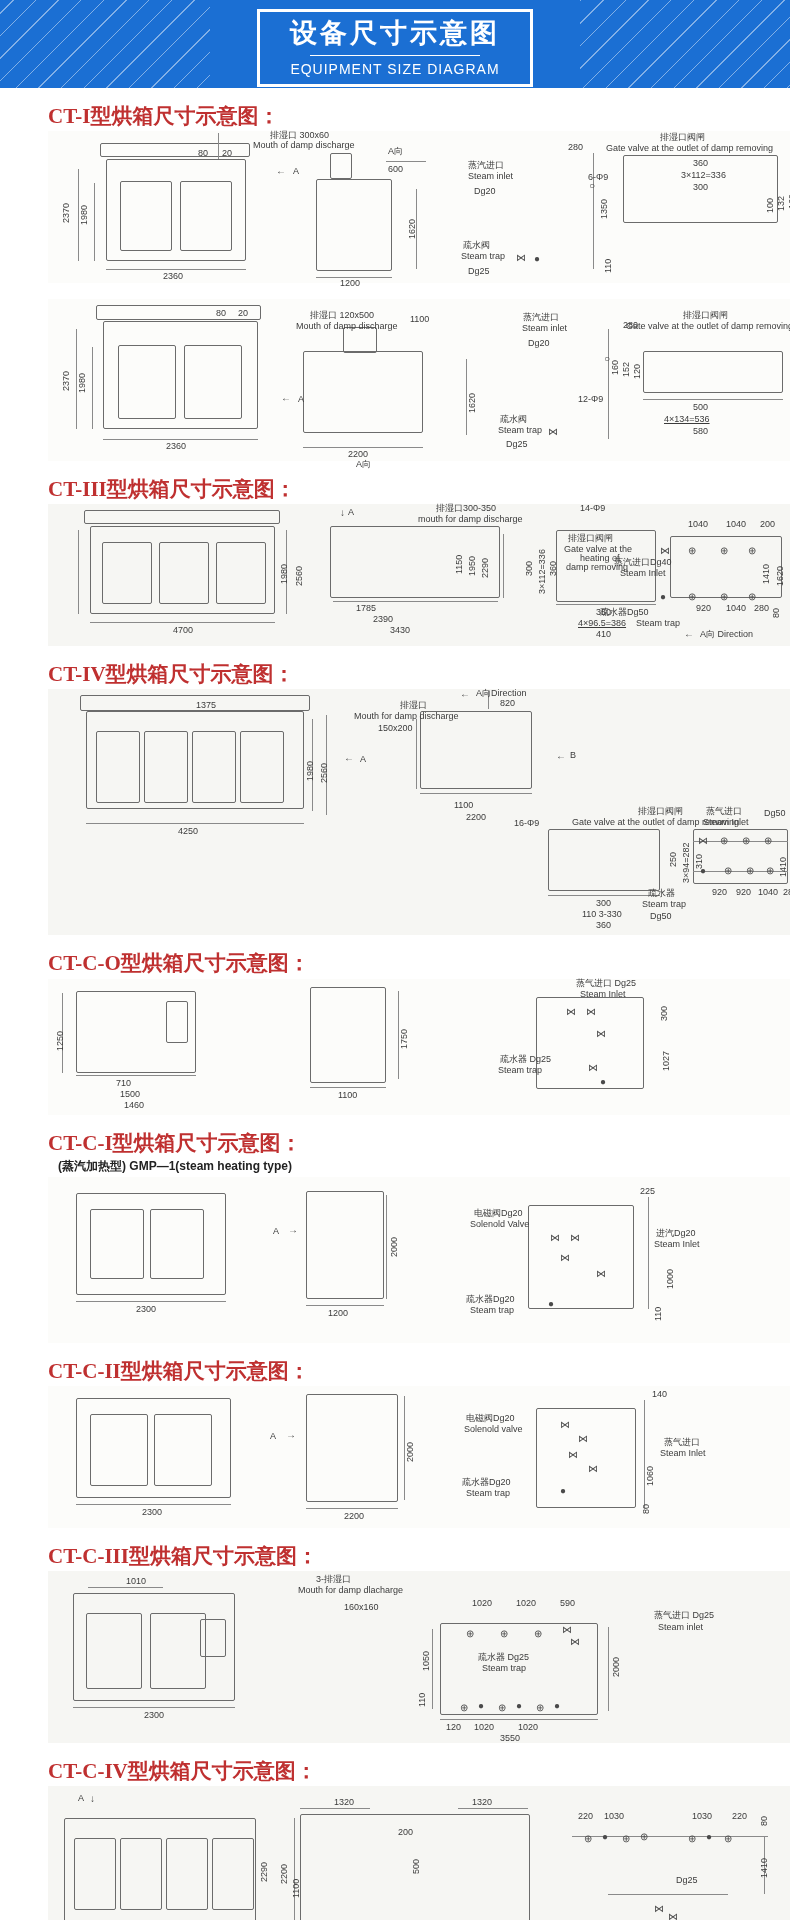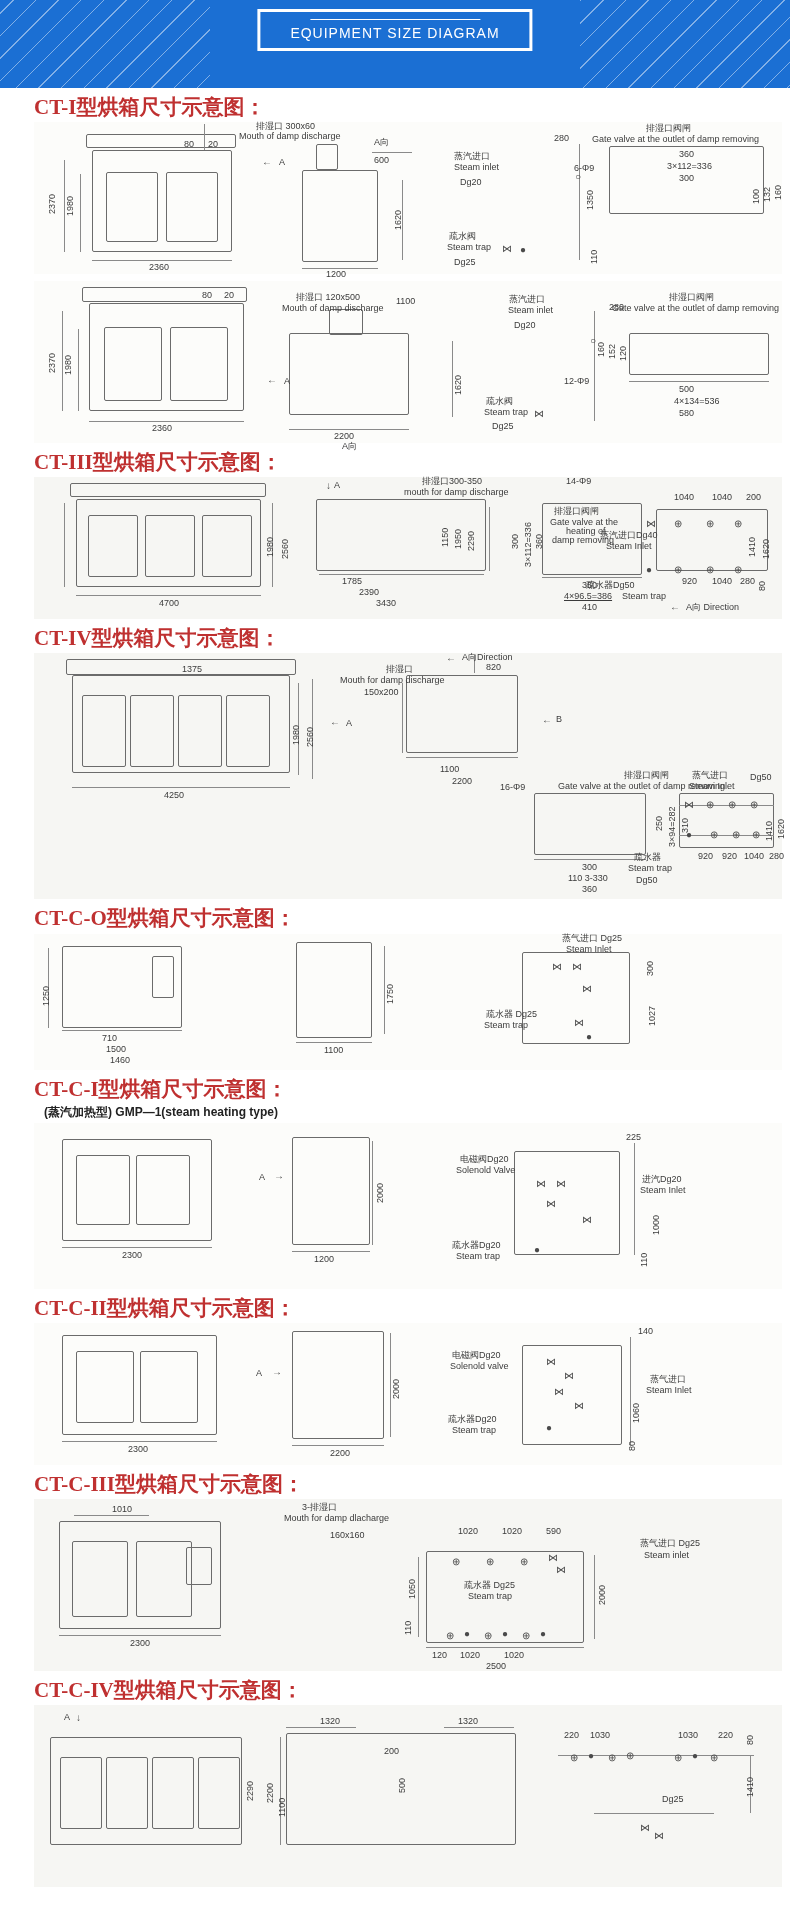--- a/index.html
+++ b/index.html
@@ -9,38 +9,39 @@
   .banner::before,.banner::after{content:"";position:absolute;width:220px;height:88px;
     background:repeating-linear-gradient(135deg,rgba(255,255,255,.45) 0 1px,transparent 1px 16px);}
   .banner::before{left:-10px;top:0;}
   .banner::after{right:-10px;top:0;}
   .tbox{position:absolute;left:50%;top:9px;transform:translateX(-50%);
     border:3px solid #ffffff;padding:3px 30px 7px;text-align:center;background:transparent;}
   .tbox .zh{font-size:27px;font-weight:bold;color:#ffffff;letter-spacing:3px;white-space:nowrap;}
   .tbox .divider{width:170px;height:1px;background:#ffffff;margin:4px auto 5px;}
   .tbox .en{font-size:14px;color:#ffffff;letter-spacing:1px;white-space:nowrap;}
   
-  .sec{margin:7px 0 2px;padding-left:34px;}
+  .sec{margin:16px 0 2px;padding-left:48px;}
   .sec-title{color:#bf3030;font-size:21px;line-height:1.15;margin:2px 0 3px;font-weight:bold;
     font-family:"Liberation Serif",serif;}
   .sec-subtitle{font-size:12px;font-weight:bold;color:#222;margin:0 0 2px 10px;}
   .canvas{position:relative;width:748px;background:#fcfcfa;}
   .canvas.gray{background:#f6f6f3;}
   .box{position:absolute;border:1px solid #6b6b6b;border-radius:2px;box-sizing:border-box;}
   .hl{position:absolute;height:0;border-top:1px solid #8a8a8a;}
   .vl{position:absolute;width:0;border-left:1px solid #8a8a8a;}
   .lb{position:absolute;font-size:9px;color:#3b3b3b;white-space:nowrap;line-height:1;}
   .lb.r{transform:rotate(-90deg);transform-origin:left top;}
   .glyph{position:absolute;font-size:10px;color:#4a4a4a;line-height:1;}
 </style>
 </head>
 <body>
 
 <header class="banner">
   <div class="tbox">
+    <div class="zh">设备尺寸示意图</div>
     <div class="divider"></div>
     <div class="en">EQUIPMENT SIZE DIAGRAM</div>
   </div>
 </header>
 
 <main id="sections">
     <section class="sec">
       <h2 class="sec-title">CT-I型烘箱尺寸示意图：</h2>
       <div class="canvas" style="height: 152px;">
         <div class="box" style="left: 58px; top: 28px; width: 140px; height: 102px;"></div>
@@ -119,21 +120,21 @@
         <span class="lb" style="left: 474px; top: 25px;">Steam inlet</span>
         <span class="lb" style="left: 480px; top: 40px;">Dg20</span>
         <span class="lb" style="left: 575px; top: 22px;">280</span>
         <span class="lb" style="left: 635px; top: 12px;">排湿口阀闸</span>
         <span class="lb" style="left: 578px; top: 23px;">Gate valve at the outlet of damp removing</span>
         <span class="lb r" style="left: 563px; top: 76px;">160</span>
         <span class="lb r" style="left: 574px; top: 78px;">152</span>
         <span class="lb r" style="left: 585px; top: 80px;">120</span>
         <span class="lb" style="left: 530px; top: 96px;">12-Φ9</span>
         <span class="lb" style="left: 645px; top: 104px;">500</span>
-        <span class="lb" style="left: 640px; top: 116px;">4×134=536</span>
+        <span class="lb" style="left: 616px; top: 116px; text-decoration: underline;">4×134=536</span>
         <span class="lb" style="left: 645px; top: 128px;">580</span>
         <span class="lb r" style="left: 14px; top: 92px;">2370</span>
         <span class="lb r" style="left: 30px; top: 94px;">1980</span>
         <span class="lb" style="left: 118px; top: 143px;">2360</span>
         <span class="lb" style="left: 250px; top: 96px;">A</span>
         <span class="lb" style="left: 300px; top: 151px;">2200</span>
         <span class="lb" style="left: 308px; top: 161px;">A向</span>
         <span class="lb r" style="left: 420px; top: 114px;">1620</span>
         <span class="lb" style="left: 452px; top: 116px;">疏水阀</span>
         <span class="lb" style="left: 450px; top: 127px;">Steam trap</span>
@@ -398,21 +399,21 @@
         <span class="lb" style="left: 606px; top: 40px;">蒸气进口 Dg25</span>
         <span class="lb" style="left: 610px; top: 52px;">Steam inlet</span>
         <span class="lb r" style="left: 374px; top: 100px;">1050</span>
         <span class="lb r" style="left: 370px; top: 136px;">110</span>
         <span class="lb" style="left: 430px; top: 82px;">疏水器 Dg25</span>
         <span class="lb" style="left: 434px; top: 93px;">Steam trap</span>
         <span class="lb r" style="left: 564px; top: 106px;">2000</span>
         <span class="lb" style="left: 398px; top: 152px;">120</span>
         <span class="lb" style="left: 426px; top: 152px;">1020</span>
         <span class="lb" style="left: 470px; top: 152px;">1020</span>
-        <span class="lb" style="left: 452px; top: 163px;">2500</span>
+        <span class="lb" style="left: 452px; top: 163px;">3550</span>
         <span class="glyph" style="left: 418px; top: 58px;">⊕</span>
         <span class="glyph" style="left: 452px; top: 58px;">⊕</span>
         <span class="glyph" style="left: 486px; top: 58px;">⊕</span>
         <span class="glyph" style="left: 514px; top: 54px;">⋈</span>
         <span class="glyph" style="left: 522px; top: 66px;">⋈</span>
         <span class="glyph" style="left: 412px; top: 132px;">⊕</span>
         <span class="glyph" style="left: 430px; top: 130px;">●</span>
         <span class="glyph" style="left: 450px; top: 132px;">⊕</span>
         <span class="glyph" style="left: 468px; top: 130px;">●</span>
         <span class="glyph" style="left: 488px; top: 132px;">⊕</span>

